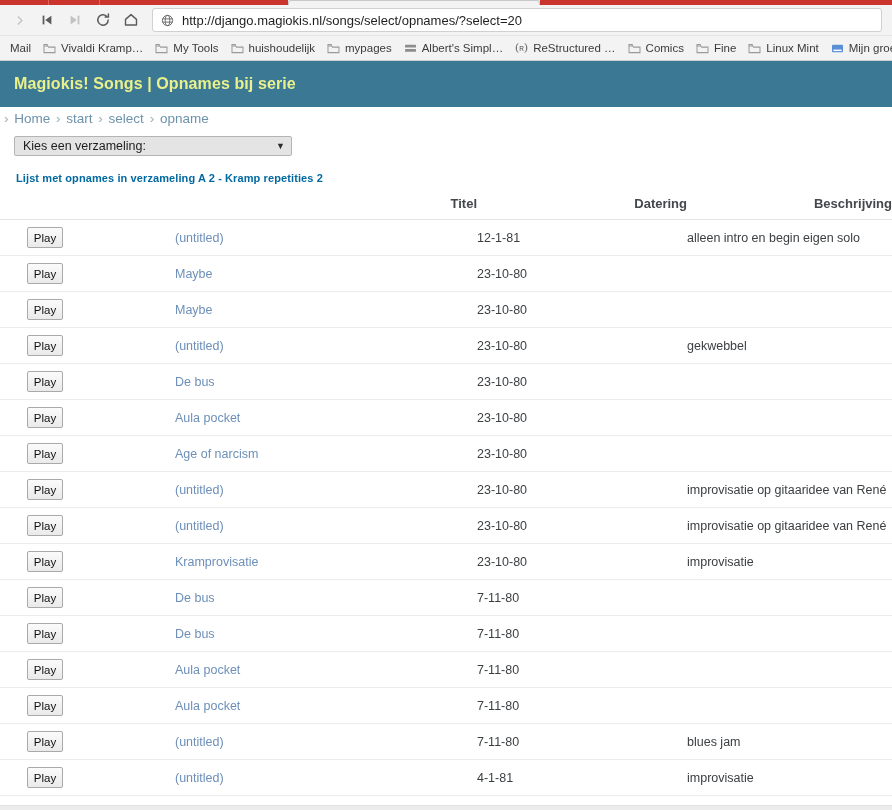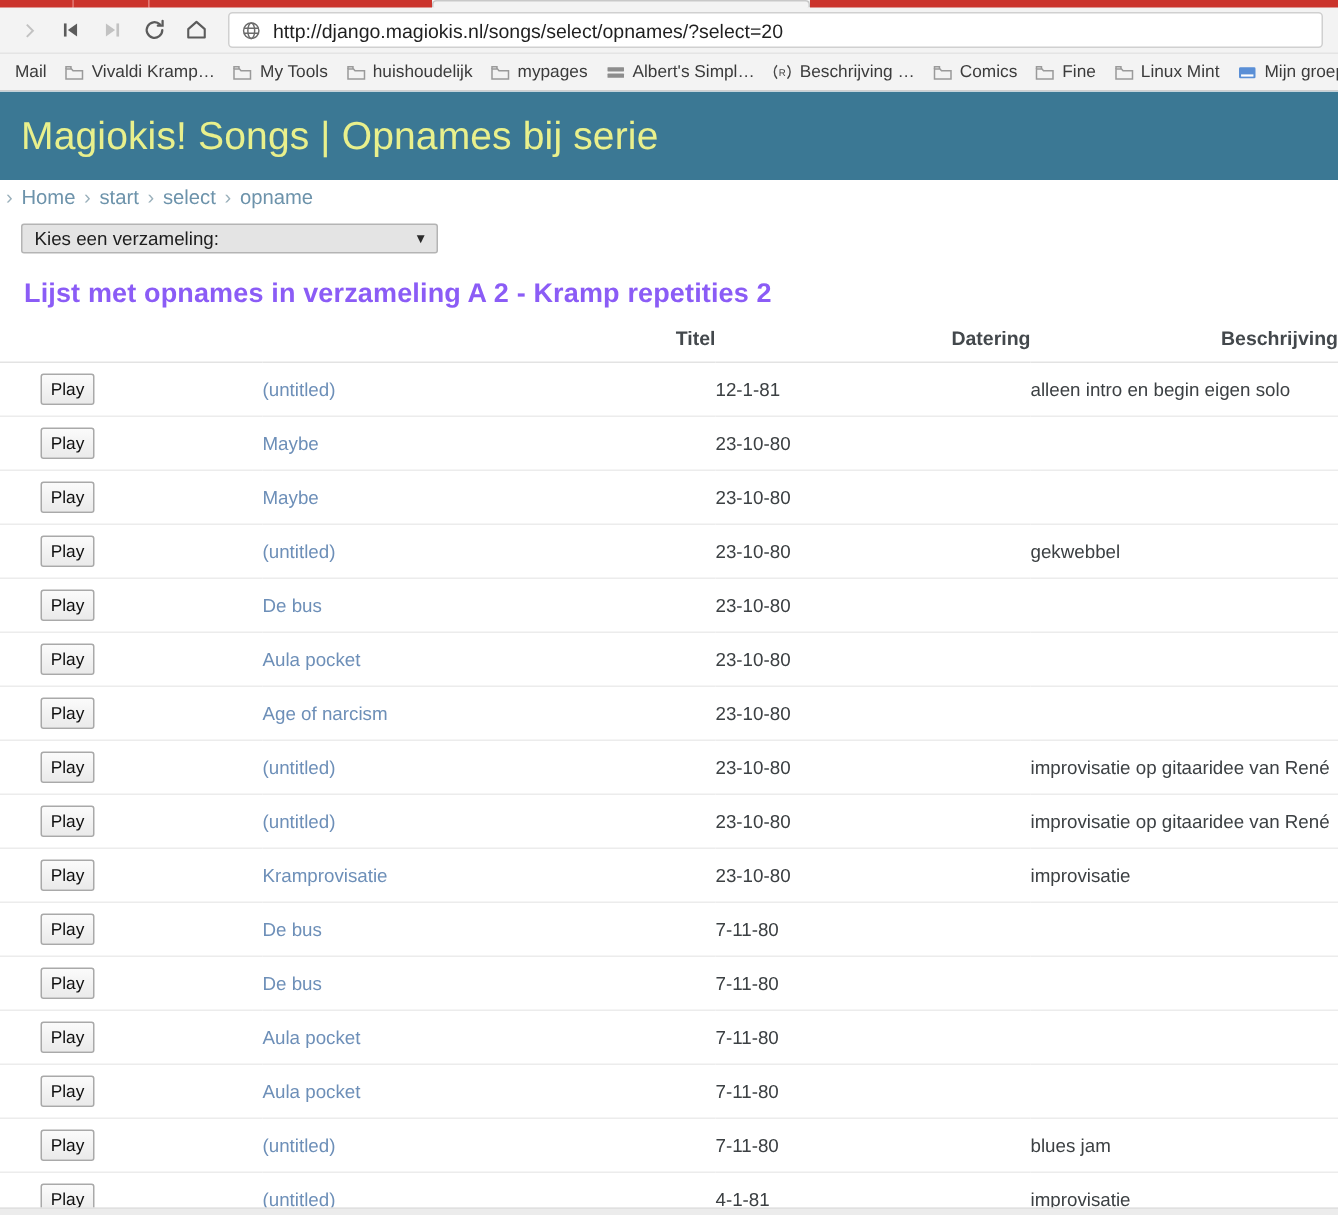--- a/index.html
+++ b/index.html
@@ -130,22 +130,22 @@
     overflow: hidden;
     position: relative;
   }
 
   #site-header {
     background: #3b7894;
     padding: 14px 0 14px 14px;
   }
   #site-title {
     color: #e9f08c;
-    font-size: 26px;
-    font-weight: normal;
+    font-size: 16px;
+    font-weight: bold;
     letter-spacing: 0.1px;
     font-family: "Liberation Sans", sans-serif;
     margin-top: 44px;
   }
 
   #breadcrumb {
     padding: 4px 2px 4px 2px;
     font-size: 13.5px;
     color: #8aa2ae;
     white-space: nowrap;
@@ -177,23 +177,23 @@
     font-size: 12.5px;
     color: #1d1d1d;
   }
   #collection-select .caret {
     font-size: 9px;
     color: #2b2b2b;
     line-height: 1;
   }
 
   #list-heading {
-    font-size: 18px;
+    font-size: 11px;
     font-weight: bold;
-    color: #8b5cf6;
+    color: #0369a1;
     padding: 10px 0 0 16px;
     letter-spacing: 0.1px;
   }
 
   
   #opnames-table {
     width: 100%;
     border-collapse: collapse;
     margin-top: 10px;
     table-layout: fixed;
@@ -364,21 +364,21 @@
       <span class="bm-label">Albert's Simpl…</span>
     </div>
     <div class="bookmark">
       <span class="bm-icon">
         <svg width="13" height="12" viewBox="0 0 14 13" fill="none" stroke="#454545" stroke-width="1">
             <path d="M3.2 1.6C1.9 3 1.3 4.7 1.3 6.5s.6 3.5 1.9 4.9"></path>
             <path d="M10.8 1.6c1.3 1.4 1.9 3.1 1.9 4.9s-.6 3.5-1.9 4.9"></path>
             <text x="7" y="9.4" font-size="7" text-anchor="middle" fill="#454545" stroke="none" font-family="sans-serif">R</text>
           </svg>
       </span>
-      <span class="bm-label">Beschrijving …</span>
+      <span class="bm-label">ReStructured …</span>
     </div>
     <div class="bookmark">
       <span class="bm-icon">
         <svg width="13" height="11" viewBox="0 0 14 12" fill="none" stroke="#9a9a9a" stroke-width="1.1">
             <path d="M1 3.2h4l1.1 1.3H13V10.5H1z"></path>
             <path d="M1 3.2V1.6h3.6v1.6"></path>
           </svg>
       </span>
       <span class="bm-label">Comics</span>
     </div>

